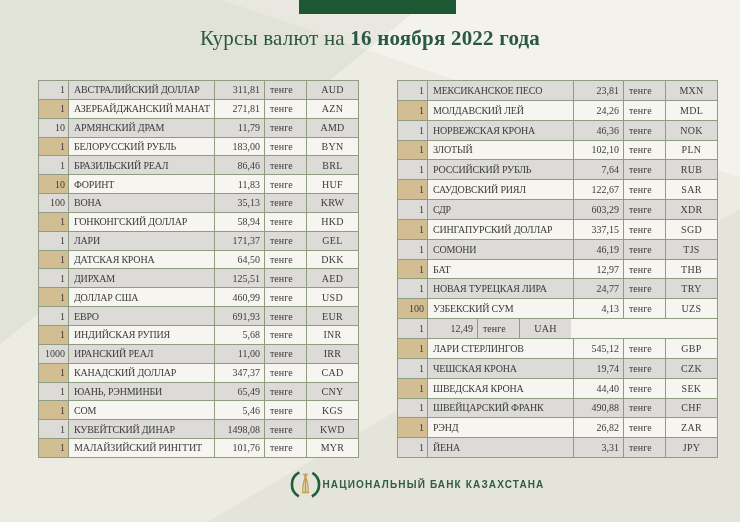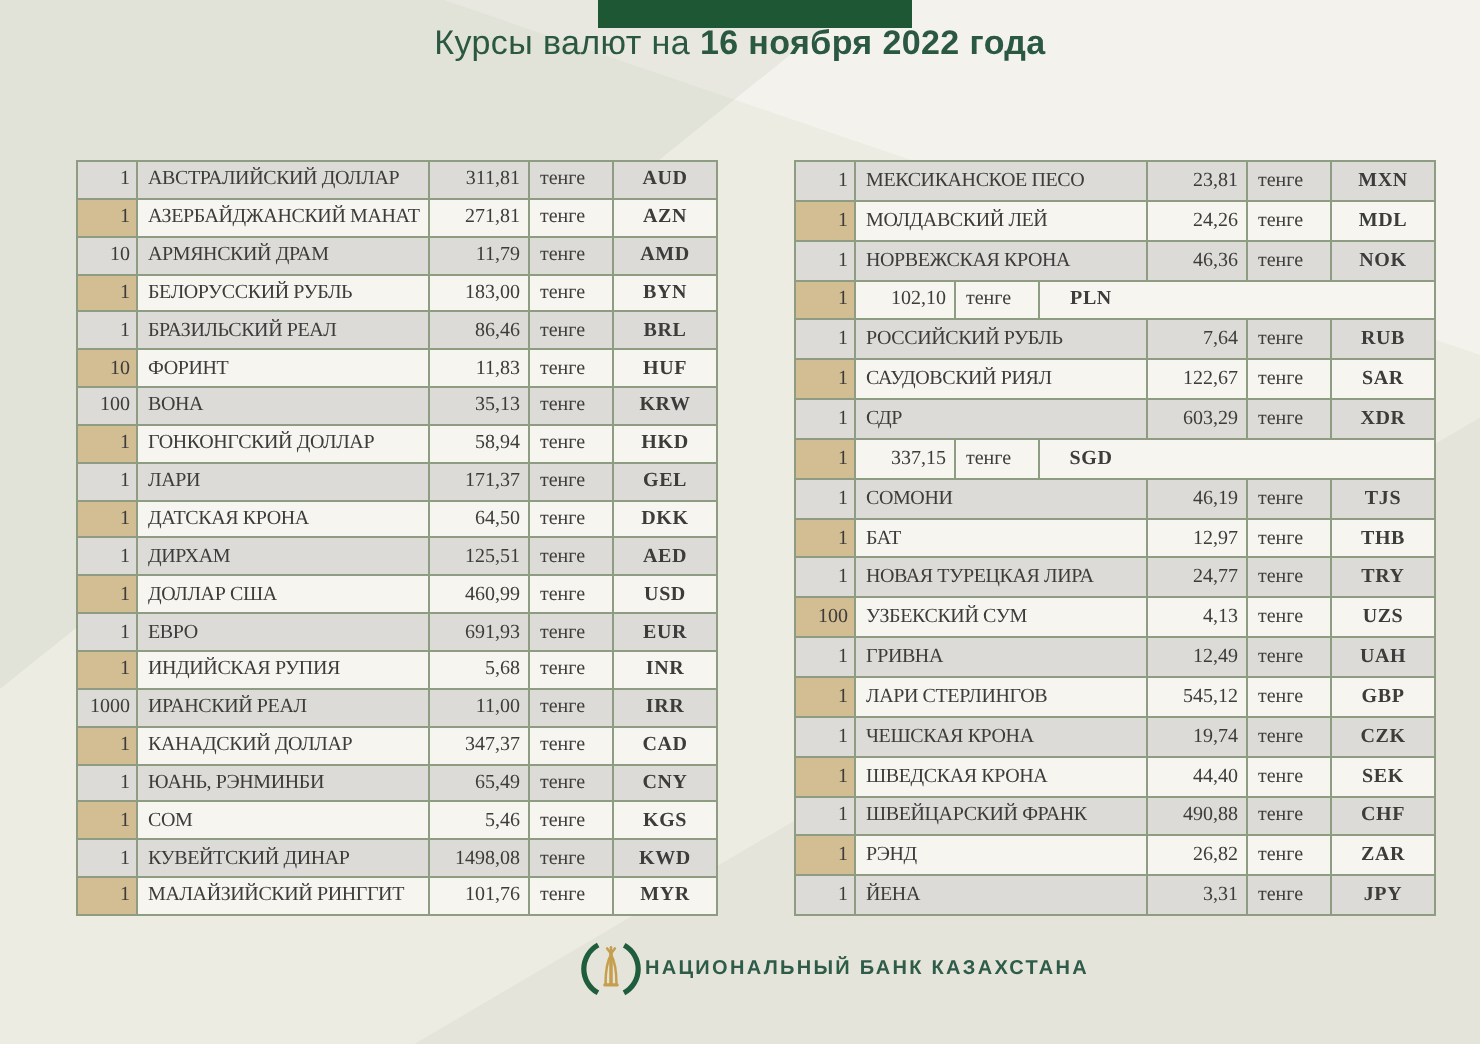--- a/index.html
+++ b/index.html
@@ -13,42 +13,42 @@
     font-family:"Liberation Sans",sans-serif;
   }
   .wm{position:absolute;inset:0;pointer-events:none;}
   .wm-a{clip-path:polygon(0 0,58% 0,0 66%);background:rgba(137,146,128,0.10);}
   .wm-b{clip-path:polygon(100% 40%,100% 100%,28% 100%);background:rgba(137,146,128,0.08);}
   .wm-c{clip-path:polygon(30% 0,100% 0,100% 34%);background:rgba(255,255,255,0.35);}
 
   .top-bar{position:absolute;left:299px;top:0;width:157px;height:14px;background:var(--brand);}
 
   .title{
-    position:absolute;top:12px;left:0;width:100%;text-align:center;
-    font-size:17px;color:var(--titlec);letter-spacing:.2px;
+    position:absolute;top:26px;left:0;width:100%;text-align:center;
+    font-size:21px;color:var(--titlec);letter-spacing:.2px;font-family:Liberation Serif, serif;
   }
   .title b{font-weight:bold;}
 
   .tables{position:absolute;top:80px;left:38px;width:680px;height:378px;display:flex;justify-content:space-between;}
   .rate-table{
     width:321px;height:378px;display:flex;flex-direction:column;
     border:1px solid var(--border);box-sizing:border-box;background:var(--light);
   }
   .row{flex:1;display:flex;border-bottom:1px solid var(--border);min-height:0;}
   .row:last-child{border-bottom:none;}
   .cell{
     border-right:1px solid var(--border);display:flex;align-items:center;
     font-family:"Liberation Serif",serif;font-size:10px;color:var(--ink);
     box-sizing:border-box;overflow:hidden;white-space:nowrap;
   }
   .c-qty{width:30px;justify-content:flex-end;padding-right:3px;}
   .c-name{flex:1;padding-left:5px;letter-spacing:-0.2px;}
   .c-rate{width:50px;justify-content:flex-end;padding-right:4px;}
   .c-unit{width:42px;padding-left:5px;text-align:right;}
-  .c-code{width:51px;justify-content:center;border-right:none;letter-spacing:.3px;font-weight:bold;}
+  .c-code{width:51px;justify-content:center;border-right:none;letter-spacing:.3px;}
   .row.gr .cell{background:var(--gray);}
   .row.lt .cell{background:var(--light);}
   .row.lt .c-qty{background:var(--tan);}
 
   .footer{
     position:absolute;top:468px;left:0;width:100%;
     display:flex;align-items:center;justify-content:center;gap:0;padding-left:47px;
   }
   .bank-name{
     font-size:10px;font-weight:bold;color:#2e5c49;letter-spacing:1.15px;
@@ -225,20 +225,21 @@
       </div>
       <div class="row gr">
         <div class="cell c-qty">1</div>
         <div class="cell c-name">НОРВЕЖСКАЯ КРОНА</div>
         <div class="cell c-rate">46,36</div>
         <div class="cell c-unit">тенге</div>
         <div class="cell c-code">NOK</div>
       </div>
       <div class="row lt">
         <div class="cell c-qty">1</div>
+        <div class="cell c-name">ЗЛОТЫЙ</div>
         <div class="cell c-rate">102,10</div>
         <div class="cell c-unit">тенге</div>
         <div class="cell c-code">PLN</div>
       </div>
       <div class="row gr">
         <div class="cell c-qty">1</div>
         <div class="cell c-name">РОССИЙСКИЙ РУБЛЬ</div>
         <div class="cell c-rate">7,64</div>
         <div class="cell c-unit">тенге</div>
         <div class="cell c-code">RUB</div>
@@ -252,20 +253,21 @@
       </div>
       <div class="row gr">
         <div class="cell c-qty">1</div>
         <div class="cell c-name">СДР</div>
         <div class="cell c-rate">603,29</div>
         <div class="cell c-unit">тенге</div>
         <div class="cell c-code">XDR</div>
       </div>
       <div class="row lt">
         <div class="cell c-qty">1</div>
+        <div class="cell c-name">СИНГАПУРСКИЙ ДОЛЛАР</div>
         <div class="cell c-rate">337,15</div>
         <div class="cell c-unit">тенге</div>
         <div class="cell c-code">SGD</div>
       </div>
       <div class="row gr">
         <div class="cell c-qty">1</div>
         <div class="cell c-name">СОМОНИ</div>
         <div class="cell c-rate">46,19</div>
         <div class="cell c-unit">тенге</div>
         <div class="cell c-code">TJS</div>
@@ -286,21 +288,20 @@
       </div>
       <div class="row lt">
         <div class="cell c-qty">100</div>
         <div class="cell c-name">УЗБЕКСКИЙ СУМ</div>
         <div class="cell c-rate">4,13</div>
         <div class="cell c-unit">тенге</div>
         <div class="cell c-code">UZS</div>
       </div>
       <div class="row gr">
         <div class="cell c-qty">1</div>
-        <div class="cell c-name">ГРИВНА</div>
         <div class="cell c-rate">12,49</div>
         <div class="cell c-unit">тенге</div>
         <div class="cell c-code">UAH</div>
       </div>
       <div class="row lt">
         <div class="cell c-qty">1</div>
         <div class="cell c-name">ЛАРИ СТЕРЛИНГОВ</div>
         <div class="cell c-rate">545,12</div>
         <div class="cell c-unit">тенге</div>
         <div class="cell c-code">GBP</div>

